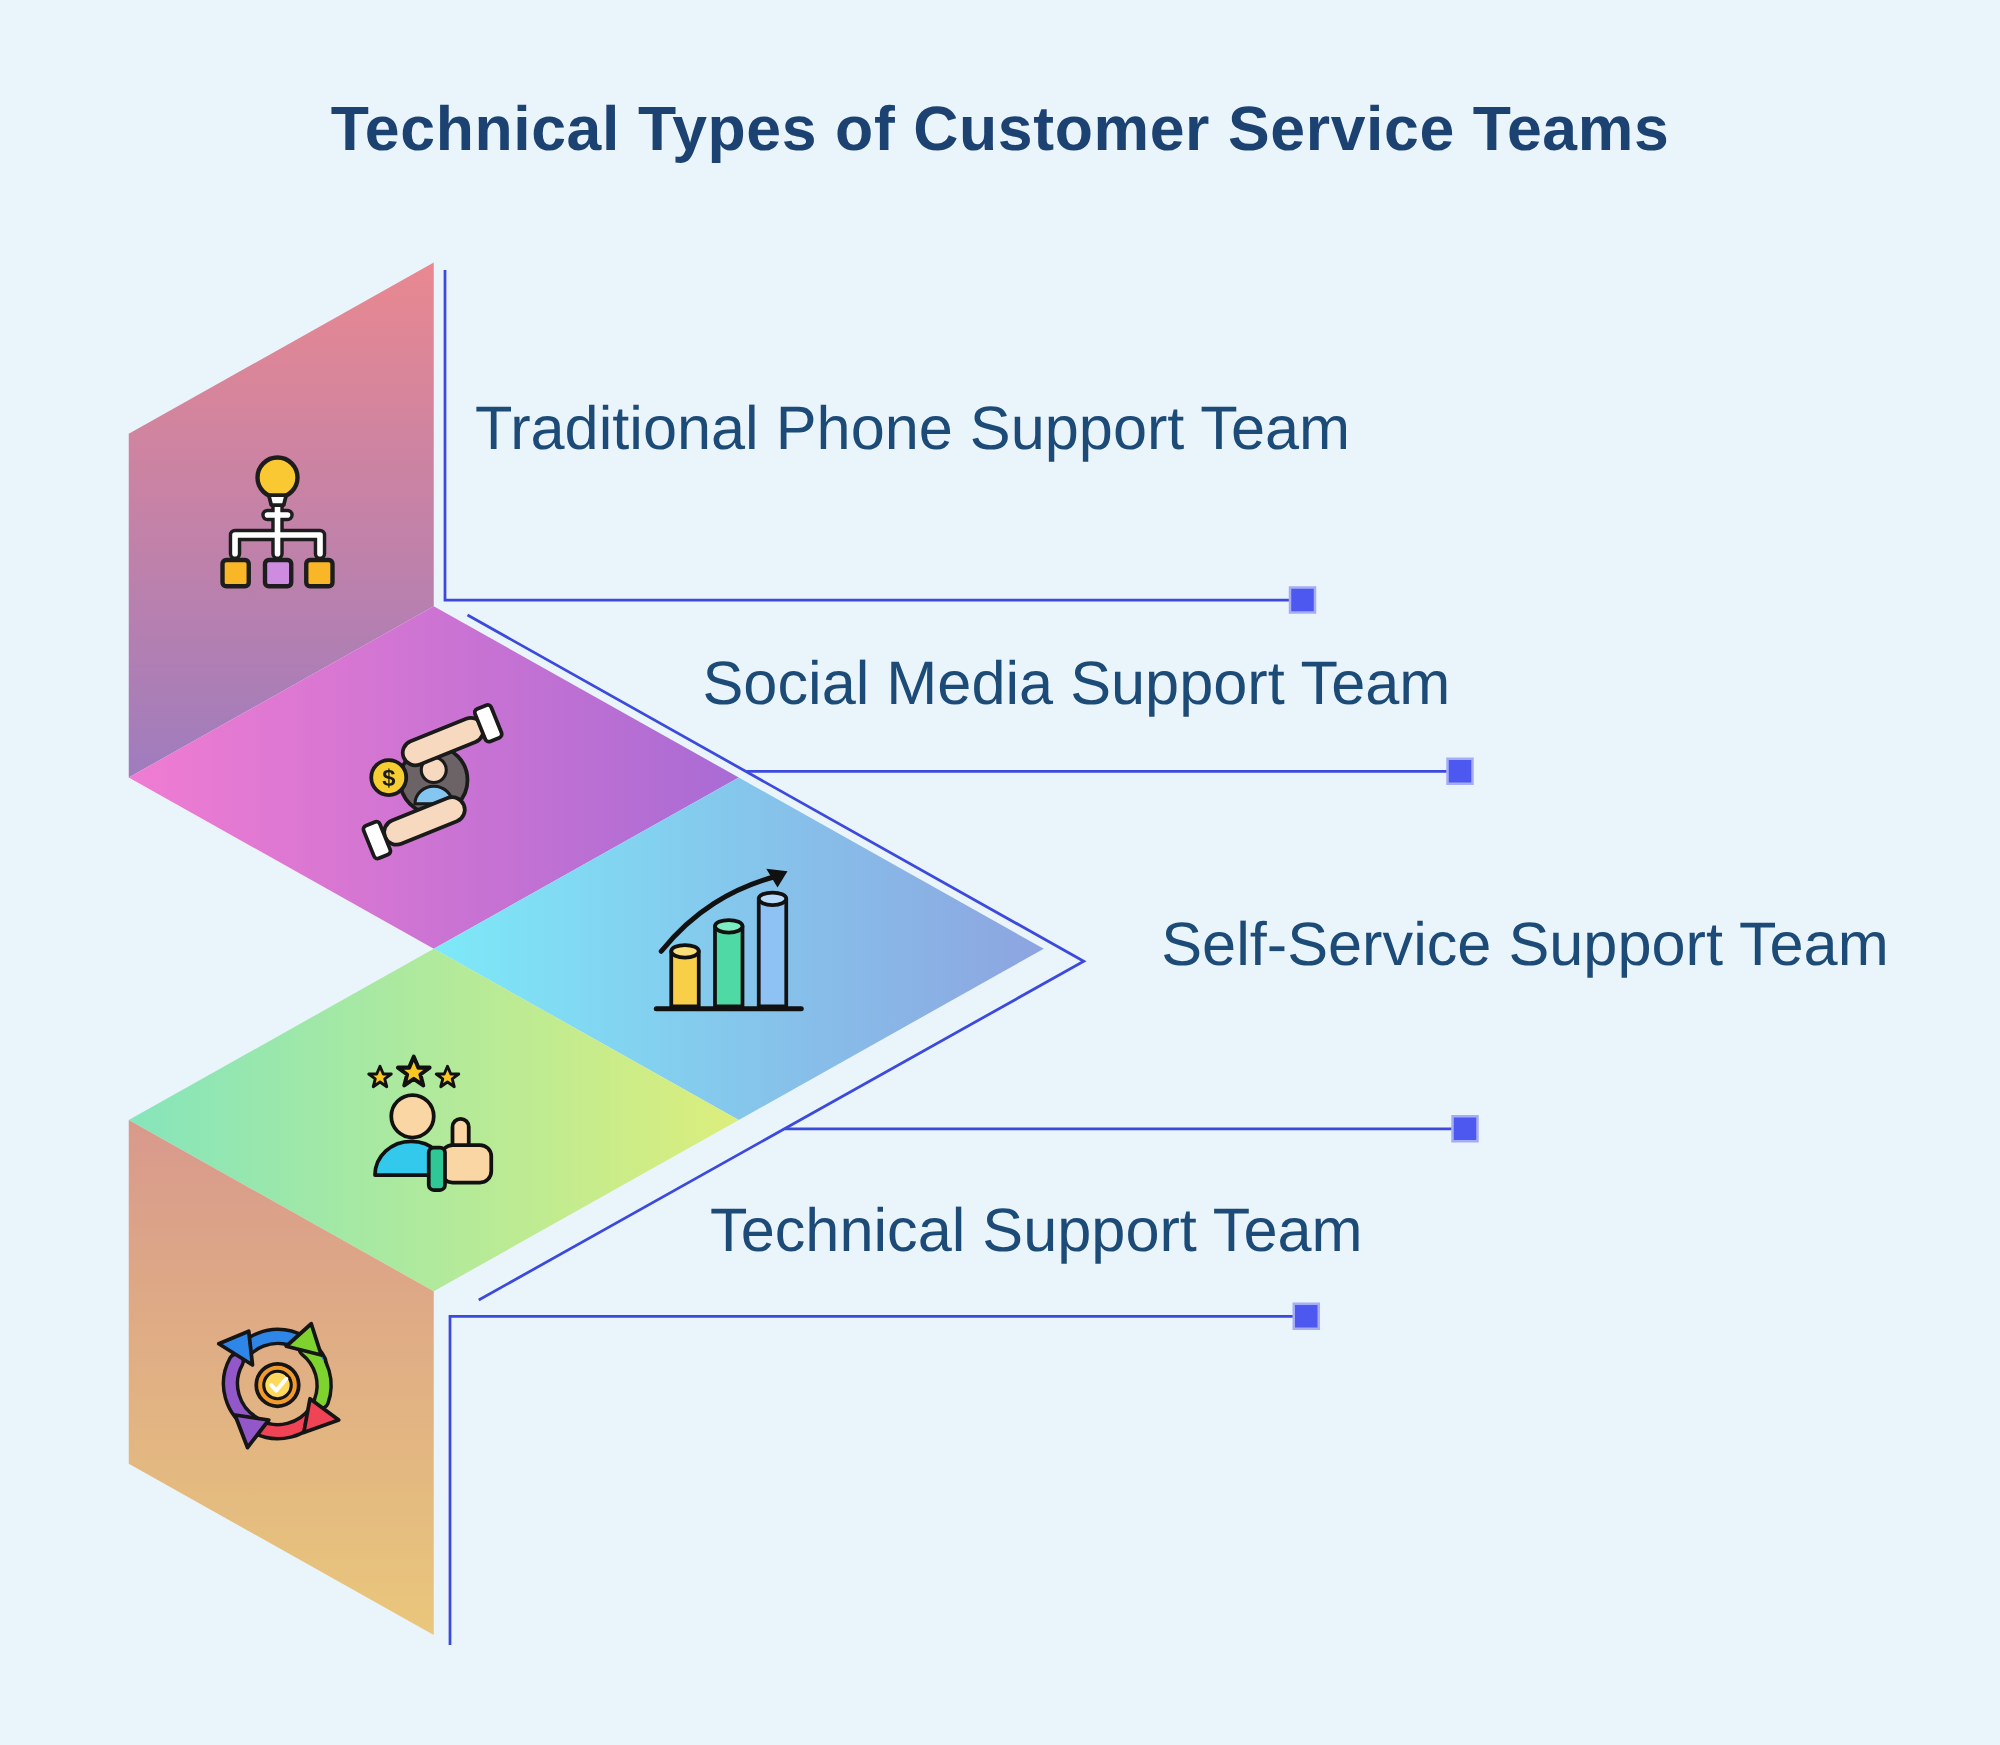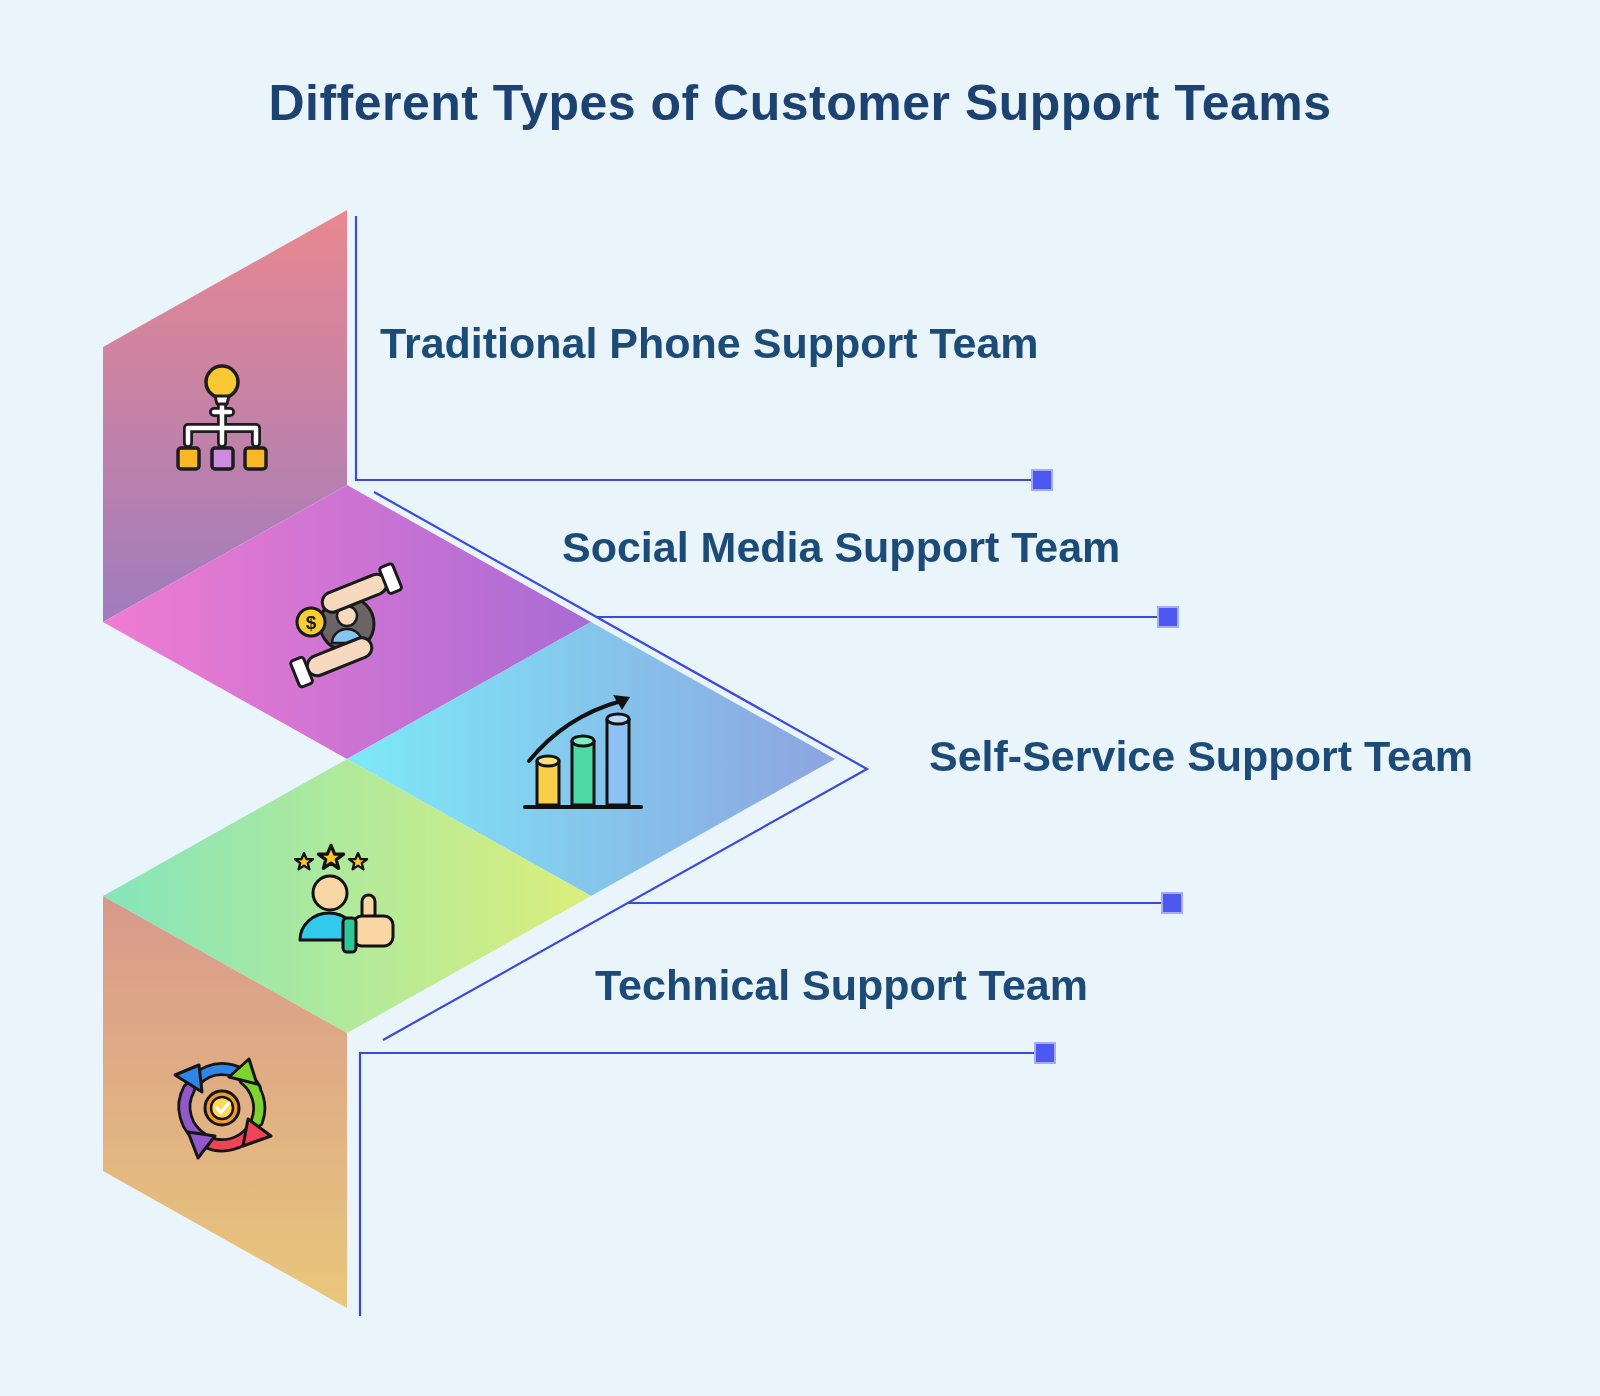--- a/index.html
+++ b/index.html
@@ -16,28 +16,28 @@
     left:50%;top:104px;
     transform:translate(-50%,-52%);
     font-size:50px;font-weight:bold;
     letter-spacing:.5px;
     color:var(--title_text,#1c4272);
     white-space:nowrap;
   }
   .item-label{
     position:absolute;
     transform:translateY(-52%);
-    font-size:43px;font-weight:bold;
+    font-size:49px;font-weight:normal;
     color:var(--label_text,#1d4b77);
     white-space:nowrap;
   }
   .lbl-0{left:380px;top:344px;}
   .lbl-1{left:546px;top:548px;margin-left:16px;}
   .lbl-2{left:929px;top:757px;}
-  .lbl-3{left:568px;top:986px;margin-left:27px;}
+  .lbl-3{left:568px;top:986px;}
   .lbl-4{left:391px;top:1185px;}
 </style>
 </head>
 <body>
 
 <div id="stage">
 
   <svg id="art" width="1600" height="1396" viewBox="0 0 1600 1396">
     <defs>
       <linearGradient id="g1" x1="0" y1="0" x2="0" y2="1">
@@ -148,18 +148,18 @@
       <polygon points="-47,-33 -23,-43 -20,-16" fill="#2e86e8" stroke="#151515" stroke-width="3"></polygon>
       <polygon points="-24,50 -34,24 -7,28" fill="#9257c8" stroke="#151515" stroke-width="3"></polygon>
       <polygon points="49,28 21,38 26,11" fill="#f04356" stroke="#151515" stroke-width="3"></polygon>
       <polygon points="27,-49 7,-31 35,-24" fill="#7ed32f" stroke="#151515" stroke-width="3"></polygon>
       <circle cx="0" cy="0" r="17" fill="#f29b2b" stroke="#151515" stroke-width="3"></circle>
       <circle cx="0" cy="0" r="11" fill="#ffd95c" stroke="#151515" stroke-width="2.5"></circle>
       <path d="M-5,0 L-1,4.5 L7,-5" stroke="#ffffff" stroke-width="3.2" fill="none"></path>
     </g>
   </svg>
 
-  <div class="title">Different Types of Customer Support Teams</div>
+  <div class="title">Technical Types of Customer Service Teams</div>
   <div class="item-label lbl-0">Traditional Phone Support Team</div>
   <div class="item-label lbl-1">Social Media Support Team</div>
   <div class="item-label lbl-2">Self-Service Support Team</div>
   <div class="item-label lbl-3">Technical Support Team</div>
 </div>
 
 </body></html>

